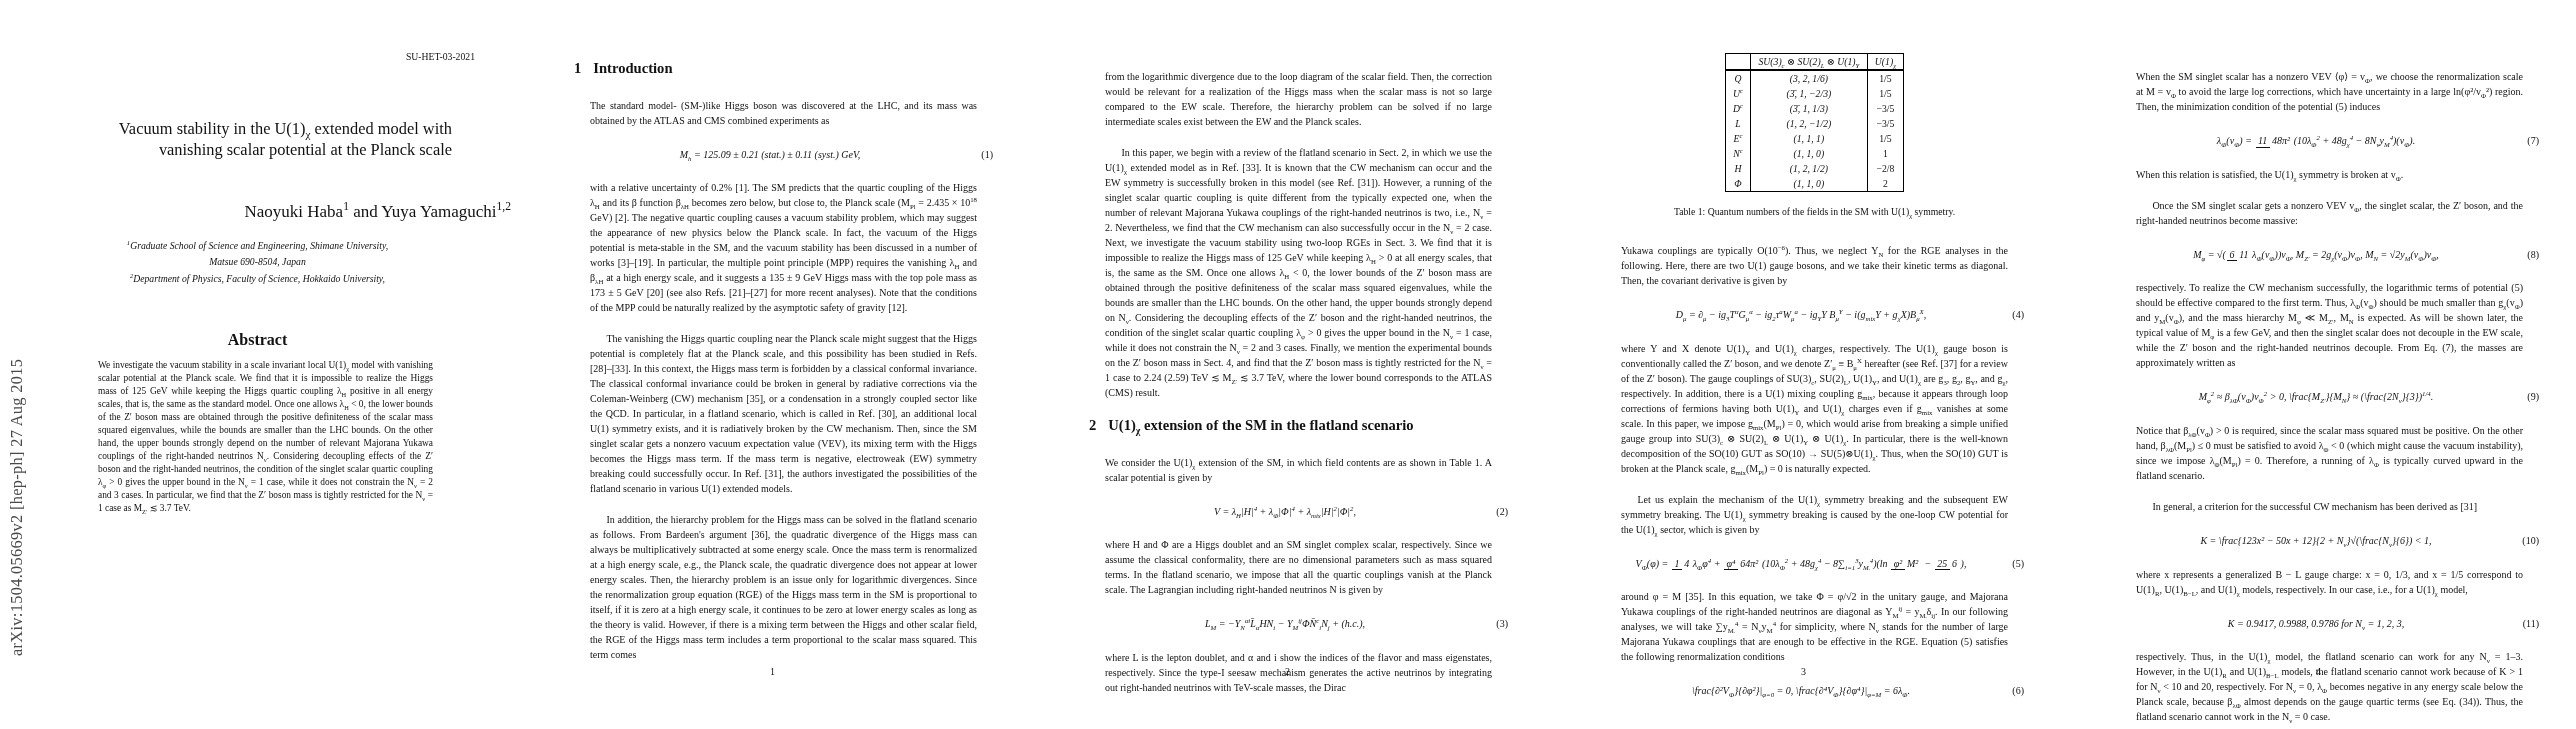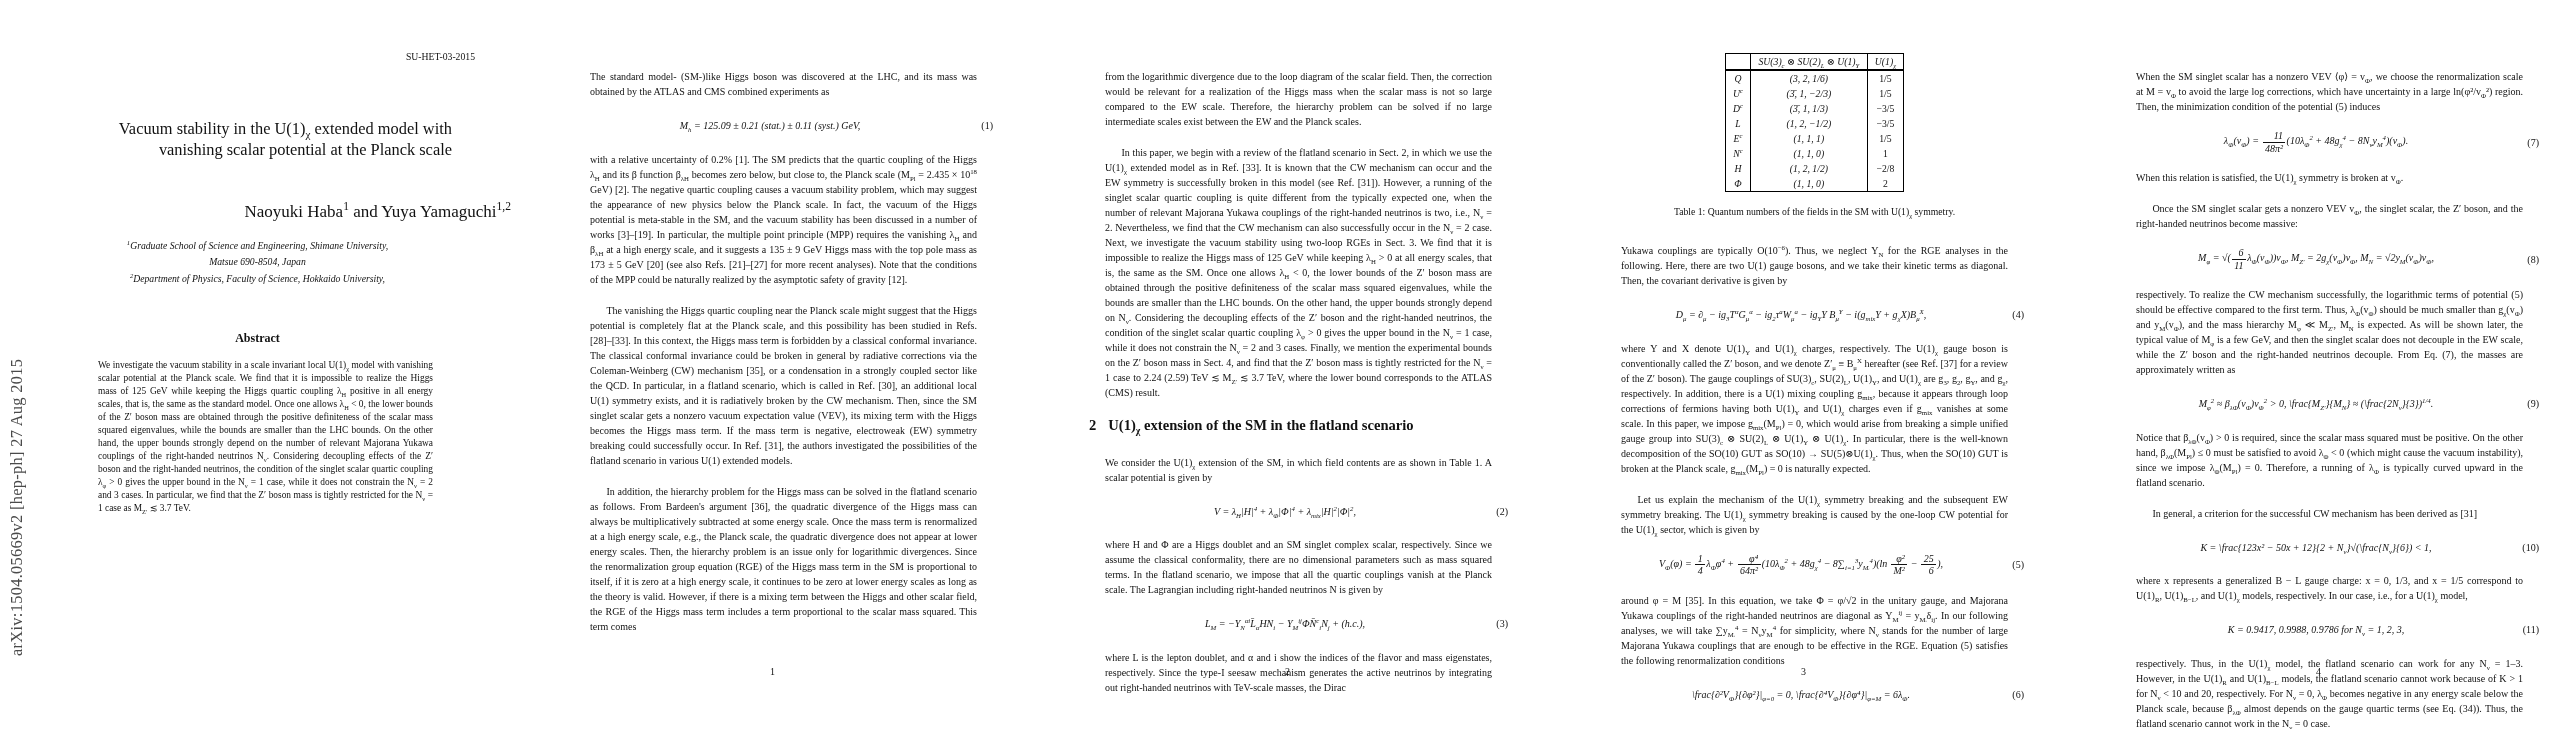--- a/index.html
+++ b/index.html
@@ -11,36 +11,36 @@
   
   .stamp{position:absolute;left:7.3px;top:200px;height:456px;writing-mode:vertical-rl;
          transform:rotate(180deg);font-size:16.4px;color:#4a4a4a;letter-spacing:0.3px;white-space:nowrap;}
   .preprint{position:absolute;top:51px;right:40px;font-size:9.7px;}
   .title{position:absolute;top:118px;left:63px;width:389px;text-align:right;
          font-size:16.4px;line-height:21px;}
   .authors{position:absolute;top:202px;left:0;right:4px;text-align:right;font-size:17px;}
   .affils{position:absolute;top:238px;left:0;right:0;text-align:center;
           font-style:italic;font-size:9.7px;line-height:16.4px;}
   .abs-head{position:absolute;top:331px;left:0;right:0;text-align:center;
-            font-weight:bold;font-size:12px;}
+            font-weight:bold;font-size:16px;}
   .abs-body{position:absolute;top:359px;left:98px;width:335px;font-size:9.4px;
             line-height:13px;text-align:justify;}
 
   
   .body{position:absolute;left:59px;width:419px;top:53px;font-size:10px;line-height:15px;}
   .body p{margin:16px;text-align:justify;}
   p.ind{text-indent:16.4px;}
   h2.sec{font-size:14.6px;margin:6px 0 20.7px 0;font-weight:bold;line-height:18px;}
   h2.sec .secnum{margin-right:12px;}
   .eq{display:flex;align-items:center;margin:11px 0;min-height:20.7px;}
   .eq .formula{flex:1;text-align:center;font-style:italic;}
   .eq .eqno{width:27px;text-align:right;font-style:normal;}
   sub,sup{font-size:68%;line-height:0;}
-  .frac{display:inline-flex;flex-direction:column;vertical-align:middle;
-        text-align:right;margin:0 1.2px;line-height:1.15;}
+  .frac{display:inline-flex;flex-direction:row;vertical-align:middle;
+        text-align:left;margin:0 1.2px;line-height:1.15;}
   .frac .fn{display:block;padding:0 2.4px;border-bottom:0.8px solid currentColor;}
   .frac .fd{display:block;padding:0 2.4px;}
   .pagenum{position:absolute;bottom:52px;left:0;right:0;text-align:center;font-size:10px;}
 
   
   .qtable{border-collapse:collapse;margin:0 auto 0 auto;font-size:9.7px;line-height:15px;
           border:0.9px solid #000;}
   .qtable th,.qtable td{padding:0 7.3px;text-align:center;font-weight:normal;}
   .qtable thead tr{border-bottom:2.4px double #000;}
   .qtable .c0{border-right:0.9px solid #000;font-style:italic;}
@@ -48,34 +48,35 @@
   .qtable .c1,.qtable th{font-style:italic;}
   .tcap{margin:12px 0 24px 0;text-align:center;font-size:9.7px;}
 </style>
 </head>
 <body>
 
 <div id="canvas">
 
   <div class="page" id="pg1">
     <div class="stamp">arXiv:1504.05669v2  [hep-ph]  27 Aug 2015</div>
-    <div class="preprint">SU-HET-03-2015</div>
+    <div class="preprint">SU-HET-03-2021</div>
     <div class="title">Vacuum stability in the U(1)<sub>χ</sub> extended model with vanishing scalar potential at the Planck scale</div>
     <div class="authors">Naoyuki Haba<sup>1</sup> and Yuya Yamaguchi<sup>1,2</sup></div>
     <div class="affils">
       <div><sup>1</sup>Graduate School of Science and Engineering, Shimane University,</div>
       <div>Matsue 690-8504, Japan</div>
       <div><sup>2</sup>Department of Physics, Faculty of Science, Hokkaido University,</div>
     </div>
     <div class="abs-head">Abstract</div>
     <div class="abs-body">We investigate the vacuum stability in a scale invariant local U(1)<sub>χ</sub> model with vanishing scalar potential at the Planck scale. We find that it is impossible to realize the Higgs mass of 125 GeV while keeping the Higgs quartic coupling λ<sub>H</sub> positive in all energy scales, that is, the same as the standard model. Once one allows λ<sub>H</sub> &lt; 0, the lower bounds of the Z′ boson mass are obtained through the positive definiteness of the scalar mass squared eigenvalues, while the bounds are smaller than the LHC bounds. On the other hand, the upper bounds strongly depend on the number of relevant Majorana Yukawa couplings of the right-handed neutrinos N<sub>ν</sub>. Considering decoupling effects of the Z′ boson and the right-handed neutrinos, the condition of the singlet scalar quartic coupling λ<sub>φ</sub> &gt; 0 gives the upper bound in the N<sub>ν</sub> = 1 case, while it does not constrain the N<sub>ν</sub> = 2 and 3 cases. In particular, we find that the Z′ boson mass is tightly restricted for the N<sub>ν</sub> = 1 case as M<sub>Z′</sub> ≲ 3.7 TeV.</div>
   </div>
 
   <div class="page" id="pg2">
     <div class="body">
+      <h2 class="sec"><span class="secnum">1</span><span>Introduction</span></h2>
       <p>The standard model- (SM-)like Higgs boson was discovered at the LHC, and its mass was obtained by the ATLAS and CMS combined experiments as</p>
       <div class="eq">
         <span class="formula">M<sub>h</sub> = 125.09 ± 0.21 (stat.) ± 0.11 (syst.) GeV,</span>
         <span class="eqno">(1)</span>
       </div>
       <p>with a relative uncertainty of 0.2% [1].  The SM predicts that the quartic coupling of the Higgs λ<sub>H</sub> and its β function β<sub>λH</sub> becomes zero below, but close to, the Planck scale (M<sub>Pl</sub> = 2.435 × 10<sup>18</sup> GeV) [2].  The negative quartic coupling causes a vacuum stability problem, which may suggest the appearance of new physics below the Planck scale.  In fact, the vacuum of the Higgs potential is meta-stable in the SM, and the vacuum stability has been discussed in a number of works [3]–[19].  In particular, the multiple point principle (MPP) requires the vanishing λ<sub>H</sub> and β<sub>λH</sub> at a high energy scale, and it suggests a 135 ± 9 GeV Higgs mass with the top pole mass as 173 ± 5 GeV [20] (see also Refs. [21]–[27] for more recent analyses).  Note that the conditions of the MPP could be naturally realized by the asymptotic safety of gravity [12].</p>
       <p class="ind">The vanishing the Higgs quartic coupling near the Planck scale might suggest that the Higgs potential is completely flat at the Planck scale, and this possibility has been studied in Refs. [28]–[33].  In this context, the Higgs mass term is forbidden by a classical conformal invariance.  The classical conformal invariance could be broken in general by radiative corrections via the Coleman-Weinberg (CW) mechanism [35], or a condensation in a strongly coupled sector like the QCD.  In particular, in a flatland scenario, which is called in Ref. [30], an additional local U(1) symmetry exists, and it is radiatively broken by the CW mechanism.  Then, since the SM singlet scalar gets a nonzero vacuum expectation value (VEV), its mixing term with the Higgs becomes the Higgs mass term.  If the mass term is negative, electroweak (EW) symmetry breaking could successfully occur.  In Ref. [31], the authors investigated the possibilities of the flatland scenario in various U(1) extended models.</p>
       <p class="ind">In addition, the hierarchy problem for the Higgs mass can be solved in the flatland scenario as follows.  From Bardeen's argument [36], the quadratic divergence of the Higgs mass can always be multiplicatively subtracted at some energy scale.  Once the mass term is renormalized at a high energy scale, e.g., the Planck scale, the quadratic divergence does not appear at lower energy scales.  Then, the hierarchy problem is an issue only for logarithmic divergences.  Since the renormalization group equation (RGE) of the Higgs mass term in the SM is proportional to itself, if it is zero at a high energy scale, it continues to be zero at lower energy scales as long as the theory is valid.  However, if there is a mixing term between the Higgs and other scalar field, the RGE of the Higgs mass term includes a term proportional to the scalar mass squared.  This term comes</p>
     </div>
     <div class="pagenum">1</div>

